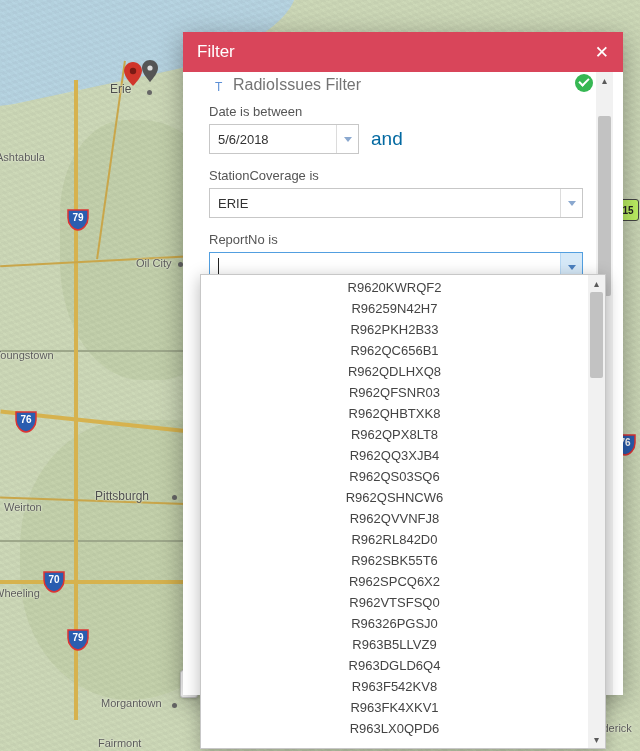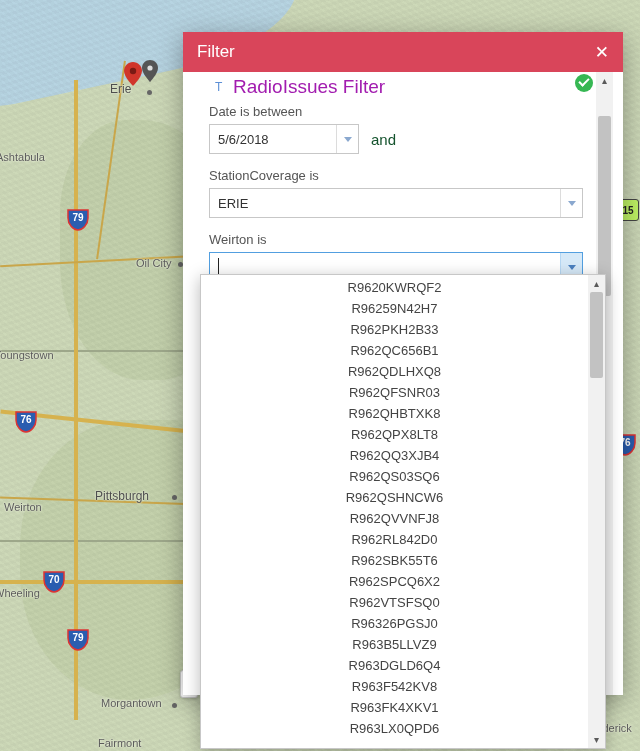--- a/index.html
+++ b/index.html
@@ -41,33 +41,33 @@
   .panel-header { background: #d9455a; color: #fff; height: 40px; display: flex; align-items: center; justify-content: space-between; padding: 0 14px; font-size: 17px; }
   .panel-header .close { color: #fff; font-size: 17px; cursor: pointer; }
   .panel-body { position: relative; flex: 1; overflow: hidden; }
 
   .body-scroll { position: absolute; top: 0; right: 10px; width: 17px; height: 100%; background: #f1f1f1; }
   .body-scroll .thumb { position: absolute; top: 44px; left: 2px; width: 13px; height: 180px; background: #c2c2c2; border-radius: 2px; }
   .body-scroll .btn { position: absolute; left: 0; width: 17px; height: 17px; display: flex; align-items: center; justify-content: center; color: #5a5a5a; font-size: 10px; background: #f1f1f1; }
 
   .field-row { position: absolute; left: 26px; right: 40px; }
   .icon-blue-t { position: absolute; left: 32px; top: 8px; width: 12px; height: 14px; color: #5c8fd6; font-size: 12px; }
-  .subfilter { position: absolute; left: 50px; top: 4px; font-size: 19px; color: #a21caf; }
+  .subfilter { position: absolute; left: 50px; top: 4px; font-size: 16px; color: #737373; }
   .check-ok { position: absolute; right: 30px; top: 2px; width: 18px; height: 18px; background: #36b753; border-radius: 50%; }
   .check-ok::after { content: ""; position: absolute; left: 4px; top: 4px; width: 8px; height: 4px; border-left: 2px solid #fff; border-bottom: 2px solid #fff; transform: rotate(-45deg); }
 
   .label { font-size: 13px; color: #555; }
   .combo { height: 30px; border: 1px solid #c7c7c7; background: #fff; display: flex; align-items: center; position: relative; }
   .combo .text { padding: 0 8px; font-size: 13px; color: #333; flex: 1; }
   .combo .caret { width: 22px; height: 100%; border-left: 1px solid #dcdcdc; display: flex; align-items: center; justify-content: center; }
   .combo .caret svg { width: 8px; height: 5px; }
 
   .date-row { display: flex; align-items: center; gap: 12px; }
   .date-row .combo { width: 150px; }
-  .and-lbl { font-size: 15px; color: #14532d; }
+  .and-lbl { font-size: 19px; color: #0369a1; }
 
   .report-input { height: 30px; border: 1px solid #529fe0; background: #fff; display: flex; align-items: center; position: relative; }
   .report-input .cursor { width: 1px; height: 18px; background: #222; margin-left: 8px; }
   .report-input .caret-box { position: absolute; right: 0; top: 0; width: 22px; height: 100%; background: #d6e9f8; border-left: 1px solid #b6d7f3; display: flex; align-items: center; justify-content: center; }
 
   
   .dropdown { position: absolute; left: 200px; top: 274px; width: 406px; height: 475px; background: #fff; border: 1px solid #c7c7c7; box-shadow: 0 4px 16px rgba(0,0,0,.28); overflow: hidden; z-index: 10; text-align: center; }
   .dropdown-list { position: absolute; left: 0; top: 0; right: 17px; padding: 2px 0; }
   .dropdown-item { padding: 3px 12px; font-size: 13px; color: #444; white-space: nowrap; }
   .dropdown-scroll { position: absolute; right: 0; top: 0; width: 17px; height: 100%; background: #f1f1f1; }
@@ -203,21 +203,21 @@
           <span class="text">ERIE</span>
           <span class="caret">
               <svg viewBox="0 0 8 5">
                 <path d="M0 0l4 5 4-5z" fill="#8aa8cf"></path>
               </svg>
             </span>
         </div>
       </div>
 
       <div class="field-row" style="top:160px;">
-        <div class="label">Weirton is</div>
+        <div class="label">ReportNo is</div>
       </div>
       <div class="field-row" style="top:180px;">
         <div class="report-input" style="width:100%;">
           <span class="cursor"></span>
           <span class="caret-box">
               <svg viewBox="0 0 8 5" width="8" height="5">
                 <path d="M0 0l4 5 4-5z" fill="#4a7fbf"></path>
               </svg>
             </span>
         </div>

